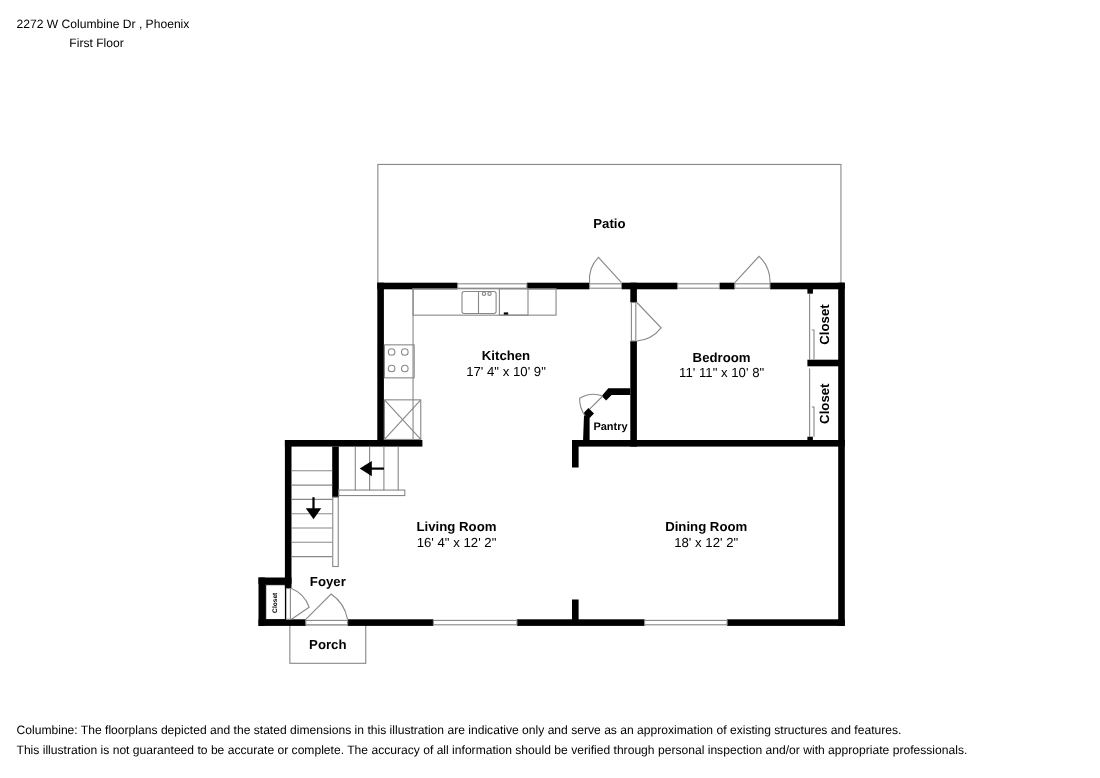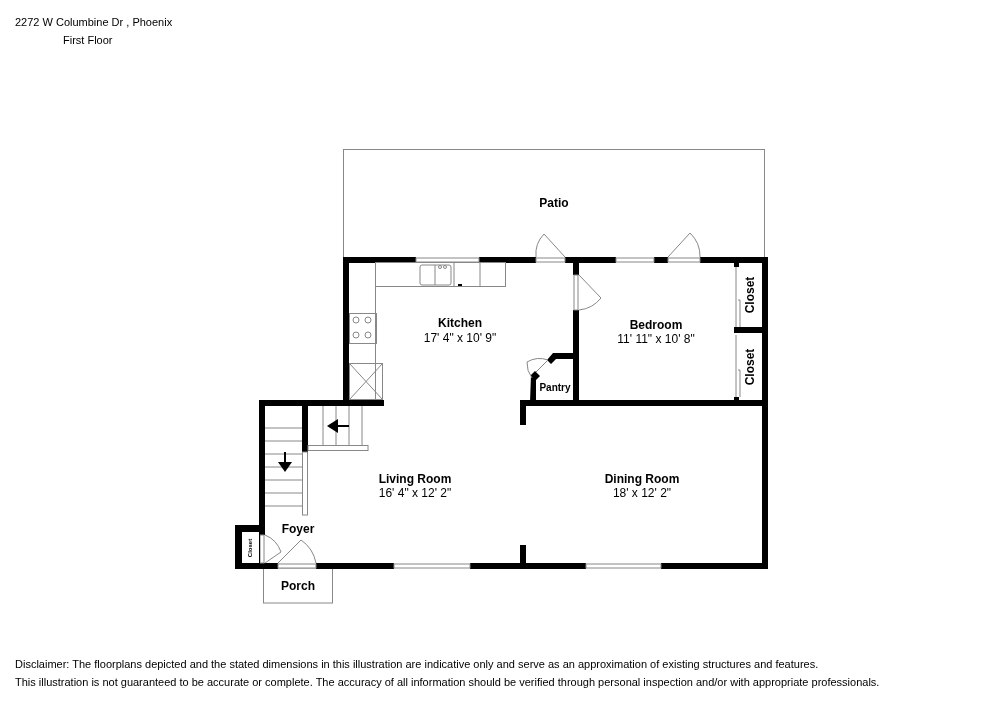--- a/index.html
+++ b/index.html
@@ -161,14 +161,14 @@
   <text class="rdim" x="642" y="497" text-anchor="middle">18' x 12' 2"</text>
 
   <text class="rname" x="298" y="533" text-anchor="middle">Foyer</text>
 
   <text x="0" y="0" text-anchor="middle" font-size="6" font-weight="bold" transform="translate(252 548) rotate(-90)">Closet</text>
   <rect x="241.5" y="531.5" width="18" height="32" fill="none" stroke="#000" stroke-width="1"></rect>
 
   <text class="rname" x="298" y="590" text-anchor="middle">Porch</text>
 </svg>
 
-<div class="disc" style="top:657px;">Disclaimer: The floorplans depicted and the stated dimensions in this illustration are indicative only and serve as an approximation of existing structures and features.</div>
+<div class="disc" style="top:657px;">Columbine: The floorplans depicted and the stated dimensions in this illustration are indicative only and serve as an approximation of existing structures and features.</div>
 <div class="disc" style="top:675px;">This illustration is not guaranteed to be accurate or complete. The accuracy of all information should be verified through personal inspection and/or with appropriate professionals.</div>
 
 </body></html>

